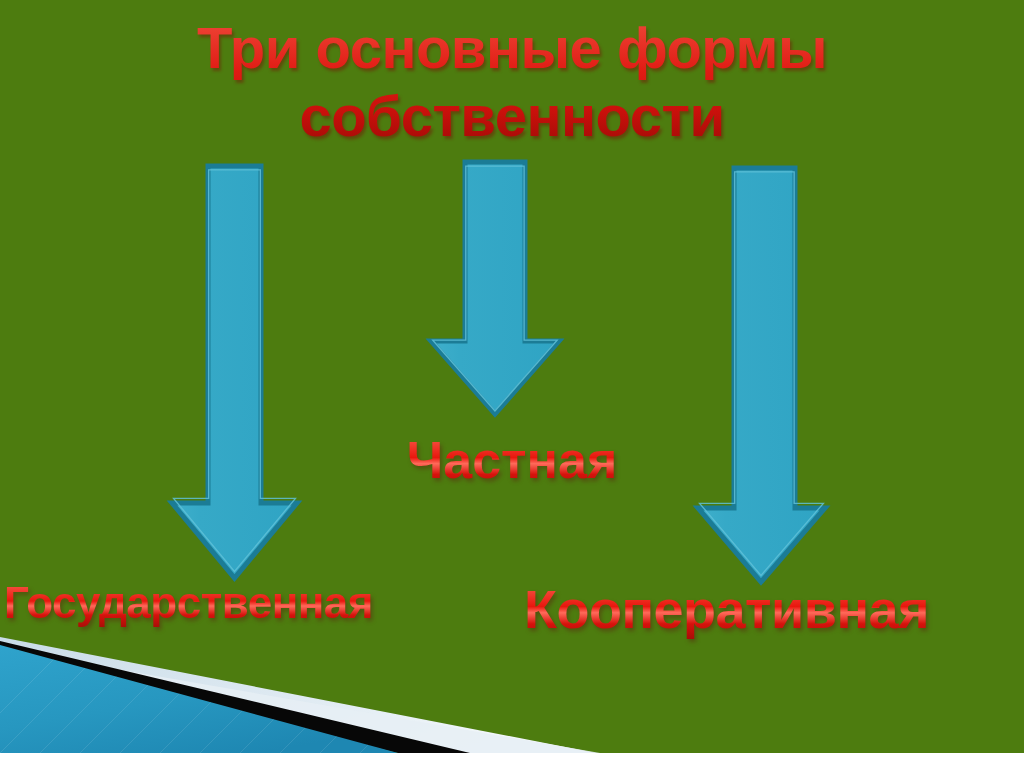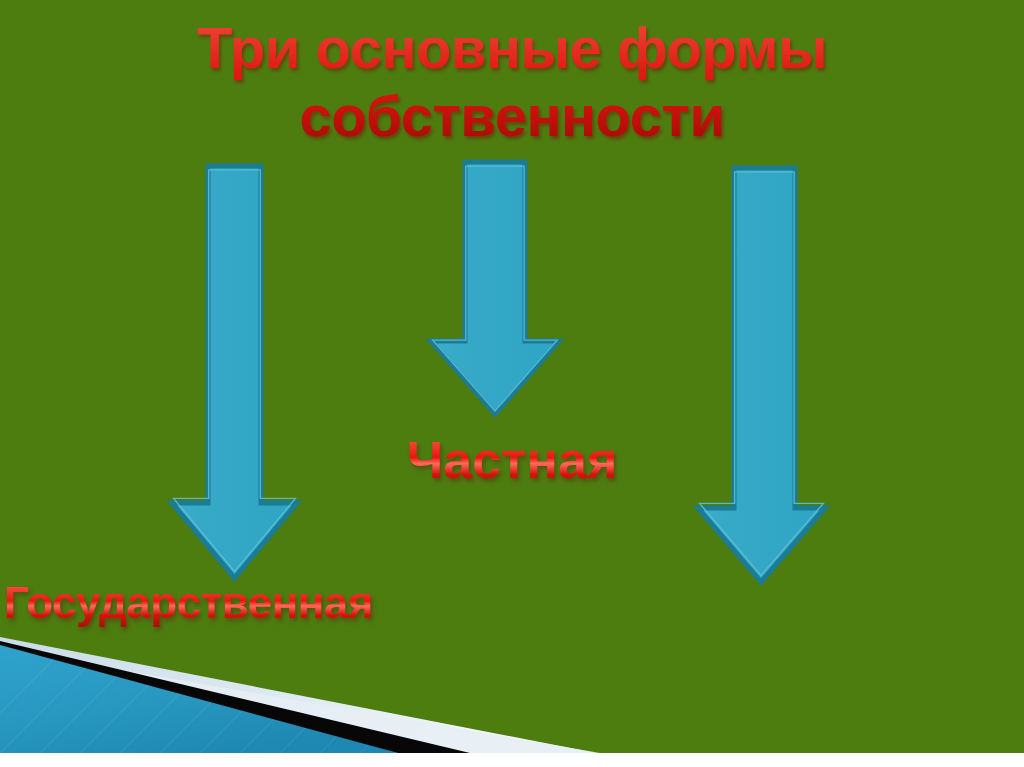--- a/index.html
+++ b/index.html
@@ -150,20 +150,21 @@
       </defs>
       <polygon points="40,3 101,3 101,343 131,343 67,417 4,343 40,343" fill="url(#agR)" stroke="#1B7C96" stroke-width="5" stroke-linejoin="miter"></polygon>
       <polygon points="40,3 101,3 101,343 131,343 67,417 4,343 40,343" fill="none" stroke="#5FC1D8" stroke-width="1.4" transform="scale(0.975) translate(1.7,4)" opacity="0.85"></polygon>
     </svg>
   </div>
 
   <div class="label" id="label-private">Частная</div>
 
   <div class="label" id="label-state">Государственная</div>
 
+  <div class="label" id="label-coop">Кооперативная</div>
 
   <div id="decor">
     <svg viewBox="0 0 1024 130" width="1024" height="130" aria-hidden="true">
       <defs>
         <linearGradient id="decBlue" x1="0" y1="0" x2="0.65" y2="1">
           <stop offset="0%" stop-color="#2FA3CC"></stop>
           <stop offset="55%" stop-color="#2797C0"></stop>
           <stop offset="100%" stop-color="#1E87B2"></stop>
         </linearGradient>
         <linearGradient id="decLight" x1="0" y1="0" x2="1" y2="0.6">

